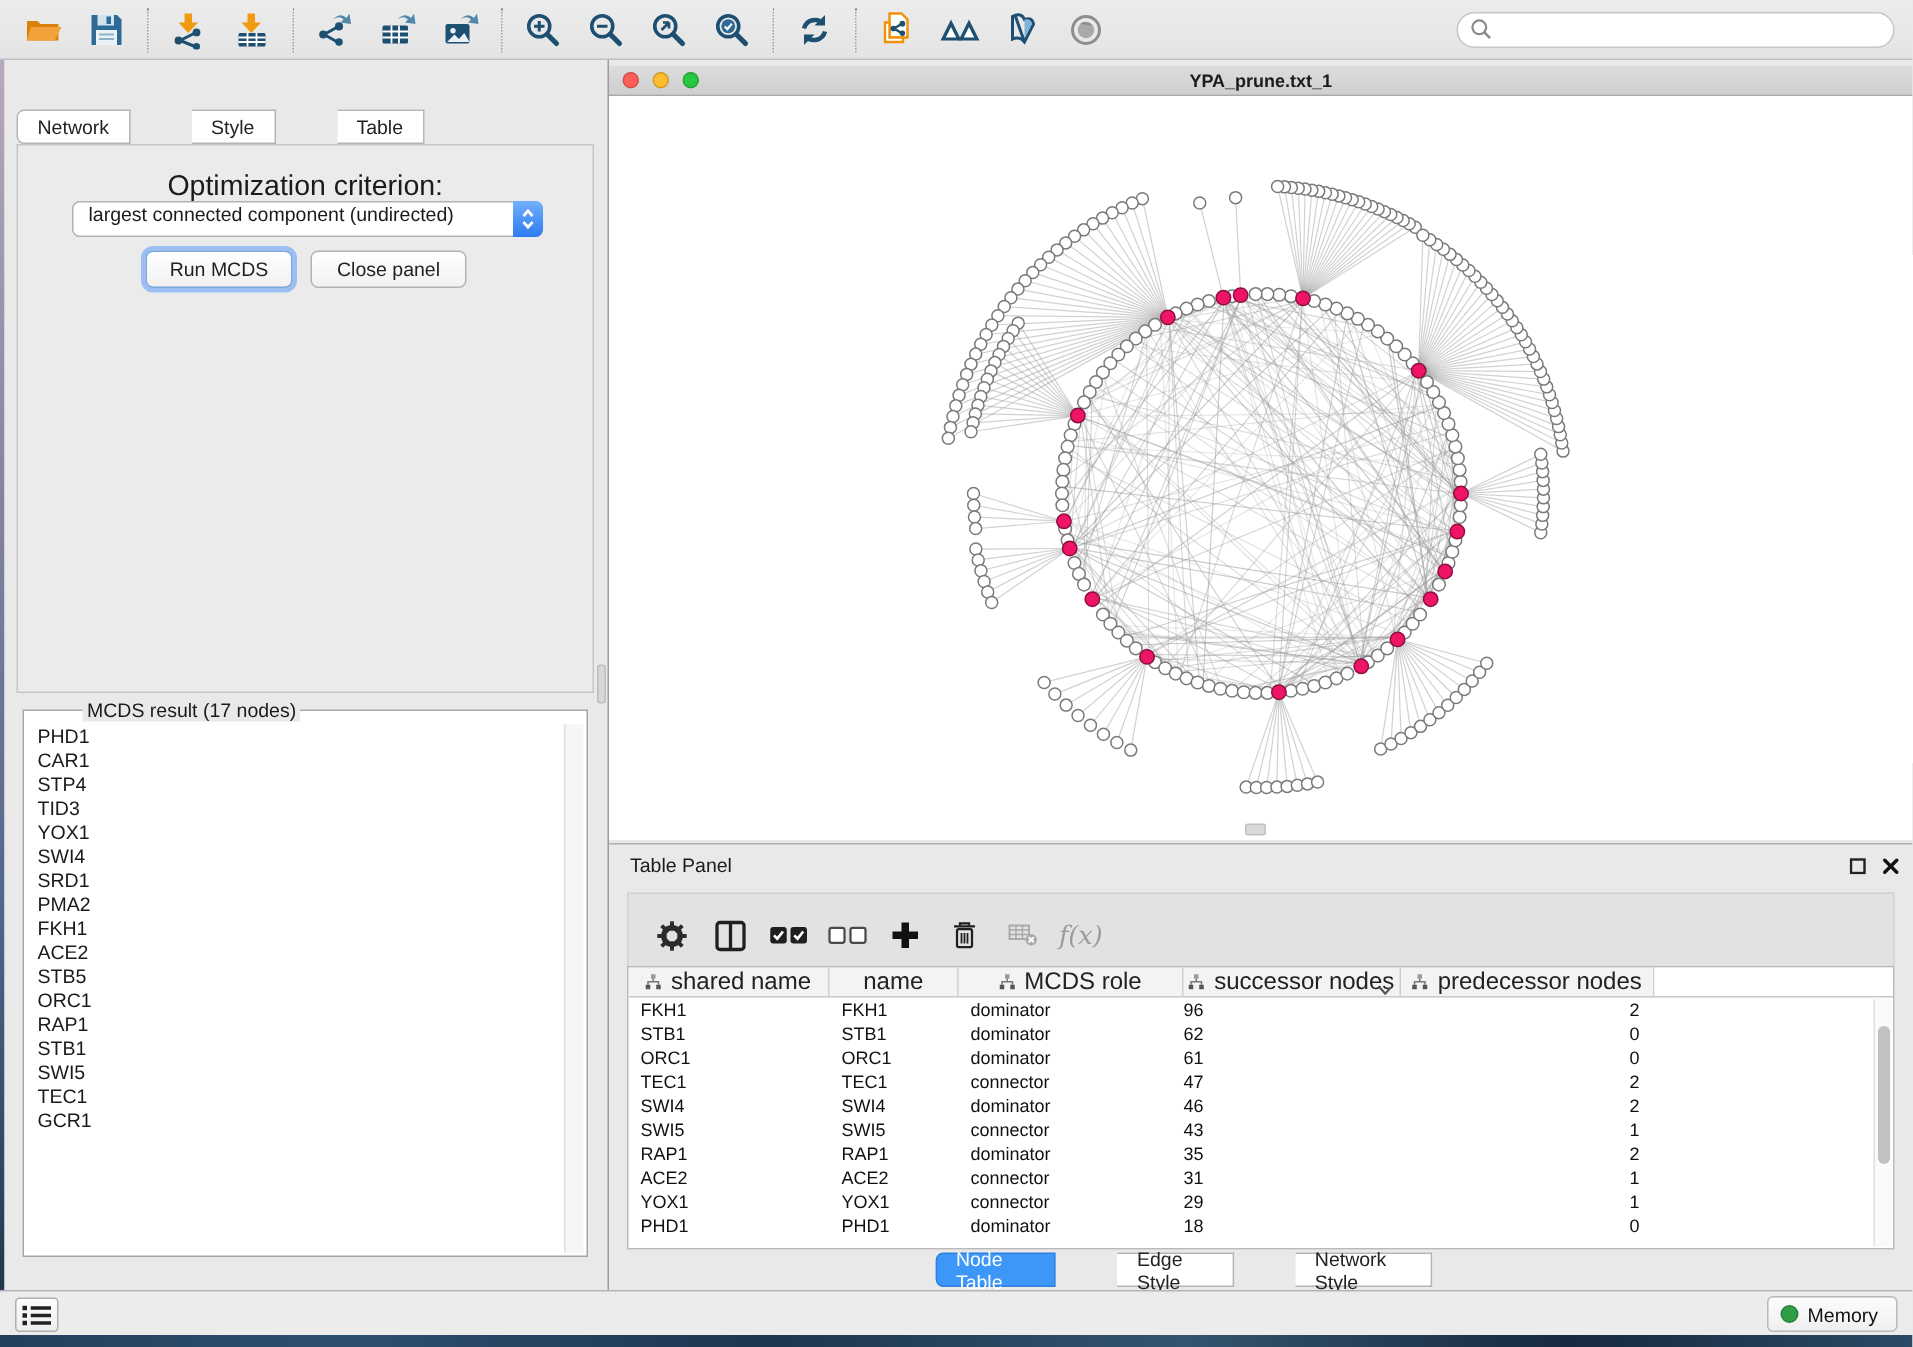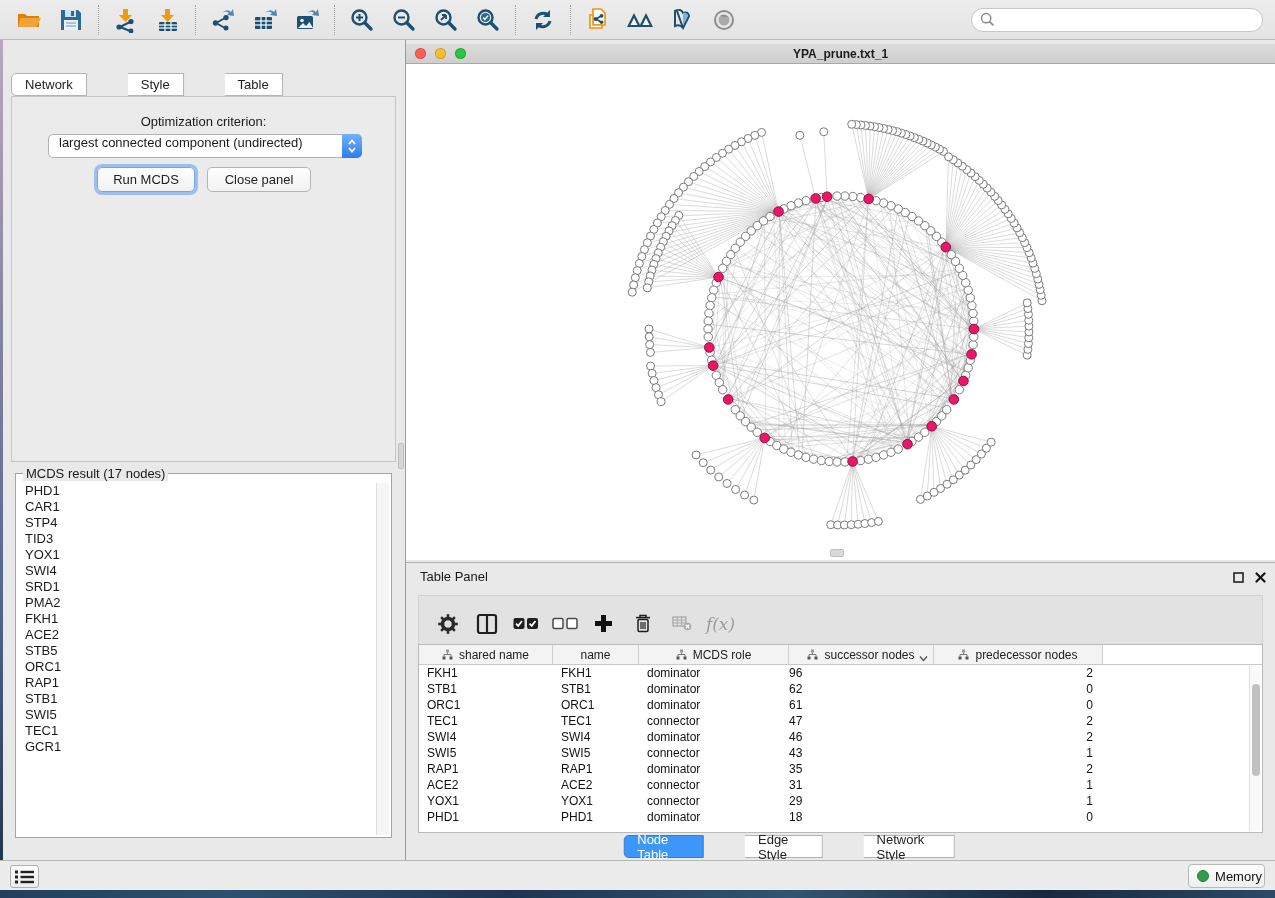--- a/index.html
+++ b/index.html
@@ -37,36 +37,36 @@
          font-size:13px; color:#222; display:flex; align-items:center; justify-content:center;
          padding:0 13px; cursor:pointer; }
   .seg:first-child { border-left:1px solid #b4b4b4; border-radius:5px 0 0 5px; }
   .seg:last-child { border-radius:0 5px 5px 0;margin-top:44px; }
   .seg.sel { background:#3c97f8; border-color:#2f7fe0; color:#fff; }
 
   .cp-tabs { position:absolute; top:33px; left:50%; transform:translateX(-50%); }
 
   .cp-pane { position:absolute; top:56px; left:8px; width:385px; height:366px;
              background:#ebebeb; border:1px solid #c6c6c6; }
-  .crit-label { position:absolute; top:17px; width:100%; text-align:center; font-size:13px; }
+  .crit-label { position:absolute; top:17px; width:100%; text-align:center; font-size:19px; }
   .dropdown { position:absolute; top:37px; left:36px; width:314px; height:24px; background:#fff;
               border:1px solid #b2b2b2; border-radius:5px; display:flex; align-items:flex-start; cursor:pointer; }
   .dropdown .dval { flex:1; font-size:13px; padding-left:10px; white-space:nowrap; overflow:hidden; }
   .dropdown .stepper { width:20px; height:24px; margin:-1px -1px -1px 0; border-radius:0 5px 5px 0;
               background:linear-gradient(#71b1fc,#2e7bf2); display:flex; align-items:center; justify-content:center; }
   .btn-row { position:absolute; top:70px; left:0; width:100%; height:26px; }
   .mac-btn { position:absolute; height:25px; background:linear-gradient(#fff,#f1f1f1);
              border:1px solid #b4b4b4; border-radius:5px; font-size:13px; color:#222;
              font-family:"Liberation Sans",sans-serif; cursor:pointer; }
   .mac-btn.focus { box-shadow:0 0 0 3px rgba(90,155,250,.55); border-color:#7aa6e0; }
   .btn-run { left:85px; width:98px; }
   .btn-close { left:195px; width:104px; }
 
   .result-box { position:absolute; top:426px; left:12px; width:377px; height:372px;
-                border:1px solid #a5a5a5; background:#fff; }
+                border:1px solid #a5a5a5; background:#fff;padding-left:32px; }
   .result-box legend { font-size:13px; margin-left:7px; padding:0 3px; background:#e9e9e9; }
   .result-inner { position:absolute; left:2px; right:2px; top:2px; bottom:2px; overflow:hidden; }
   .result-item { font-size:13px; line-height:16px; padding-left:7px; }
   .result-scroll { position:absolute; top:2px; right:2px; bottom:2px; width:13px;
                 background:#f6f6f6; border-left:1px solid #dedede; }
 
   
   .v-splitter { position:absolute; left:397px; top:40px; width:9px; height:820px; background:#e9e9e9;
                 border-right:1px solid #9c9c9c; cursor:col-resize; }
   .v-handle { position:absolute; top:403px; left:1px; width:6px; height:26px;
@@ -92,41 +92,41 @@
   .tp-toolbar { position:absolute; top:32px; left:12px; width:845px; height:57px;
                 background:#e2e2e2; border:1px solid #d2d2d2; border-radius:0;
                 display:flex; align-items:center; padding-left:9px; }
   .tp-toolbar .tbtn { margin:0 3.5px; width:32px; height:32px; }
   .fx { font-family:"DejaVu Serif",serif; font-style:italic; font-size:17px; color:#9b9b9b; }
 
   .tp-table { position:absolute; top:81px; left:12px; width:845px; height:189px;
               background:#fff; border:1px solid #b9b9b9; overflow:hidden; }
   .tp-header { display:flex; height:20px; background:#f3f3f3; border-bottom:1px solid #c9c9c9; }
   .hcell { position:relative; display:flex; align-items:center; justify-content:center; gap:6px;
-           border-right:1px solid #cfcfcf; font-size:12px; color:#222; cursor:pointer; }
+           border-right:1px solid #cfcfcf; font-size:16px; color:#222; cursor:pointer; }
   .hcell .sort { position:absolute; right:5px; top:6px; }
   .h0{width:134px;} .h1{width:86px;} .h2{width:150px;} .h3{width:145px;} .h4{width:169px;}
   .hfill{flex:1; border-right:none; background:#fff; cursor:default;}
   .trow { display:flex; height:16px; align-items:center; }
   .tcell { font-size:12px; color:#111; overflow:hidden; white-space:nowrap; }
   .c0{width:134px; padding-left:8px;} .c1{width:86px; padding-left:8px;} .c2{width:150px; padding-left:8px;}
   .c3{width:145px; padding-right:12px;} .c4{width:169px; text-align:right; padding-right:10px;}
   .tp-vscroll { position:absolute; top:21px; right:1px; bottom:1px; width:12px;
                 background:#fafafa; border-left:1px solid #e0e0e0; }
   .tp-vthumb { position:absolute; top:18px; left:1.5px; width:8px; height:92px;
                 background:#c1c1c1; border-radius:5px; cursor:pointer; }
   .tp-tabs { position:absolute; top:272px; left:50%; transform:translateX(-50%); }
 
   
   .statusbar { position:absolute; left:0; top:860px; width:1275px; height:30px;
                background:#ececec; border-top:1px solid #b5b5b5; }
   .hist-btn { position:absolute; left:10px; top:4px; width:29px; height:23px;
               background:linear-gradient(#fdfdfd,#ededed); border:1px solid #b0b0b0; border-radius:3px;
               display:flex; align-items:center; justify-content:center; cursor:pointer; }
-  .mem-btn { position:absolute; right:10px; top:3px; height:24px; padding:0 2px 0 8px;
+  .mem-btn { position:absolute; right:10px; top:3px; height:24px; padding:0 12px 0 8px;
              background:linear-gradient(#fdfdfd,#efefef); border:1px solid #b9b9b9; border-radius:4px;
              display:flex; align-items:center; gap:6px; font-size:13px; color:#111; cursor:pointer;
              font-family:"Liberation Sans",sans-serif; }
   .mem-dot { width:12px; height:12px; border-radius:50%; background:#2f9e44; border:1px solid #23803a; }
 </style>
 </head>
 <body>
 
 <div class="toolbar">
   <button class="tbtn">

